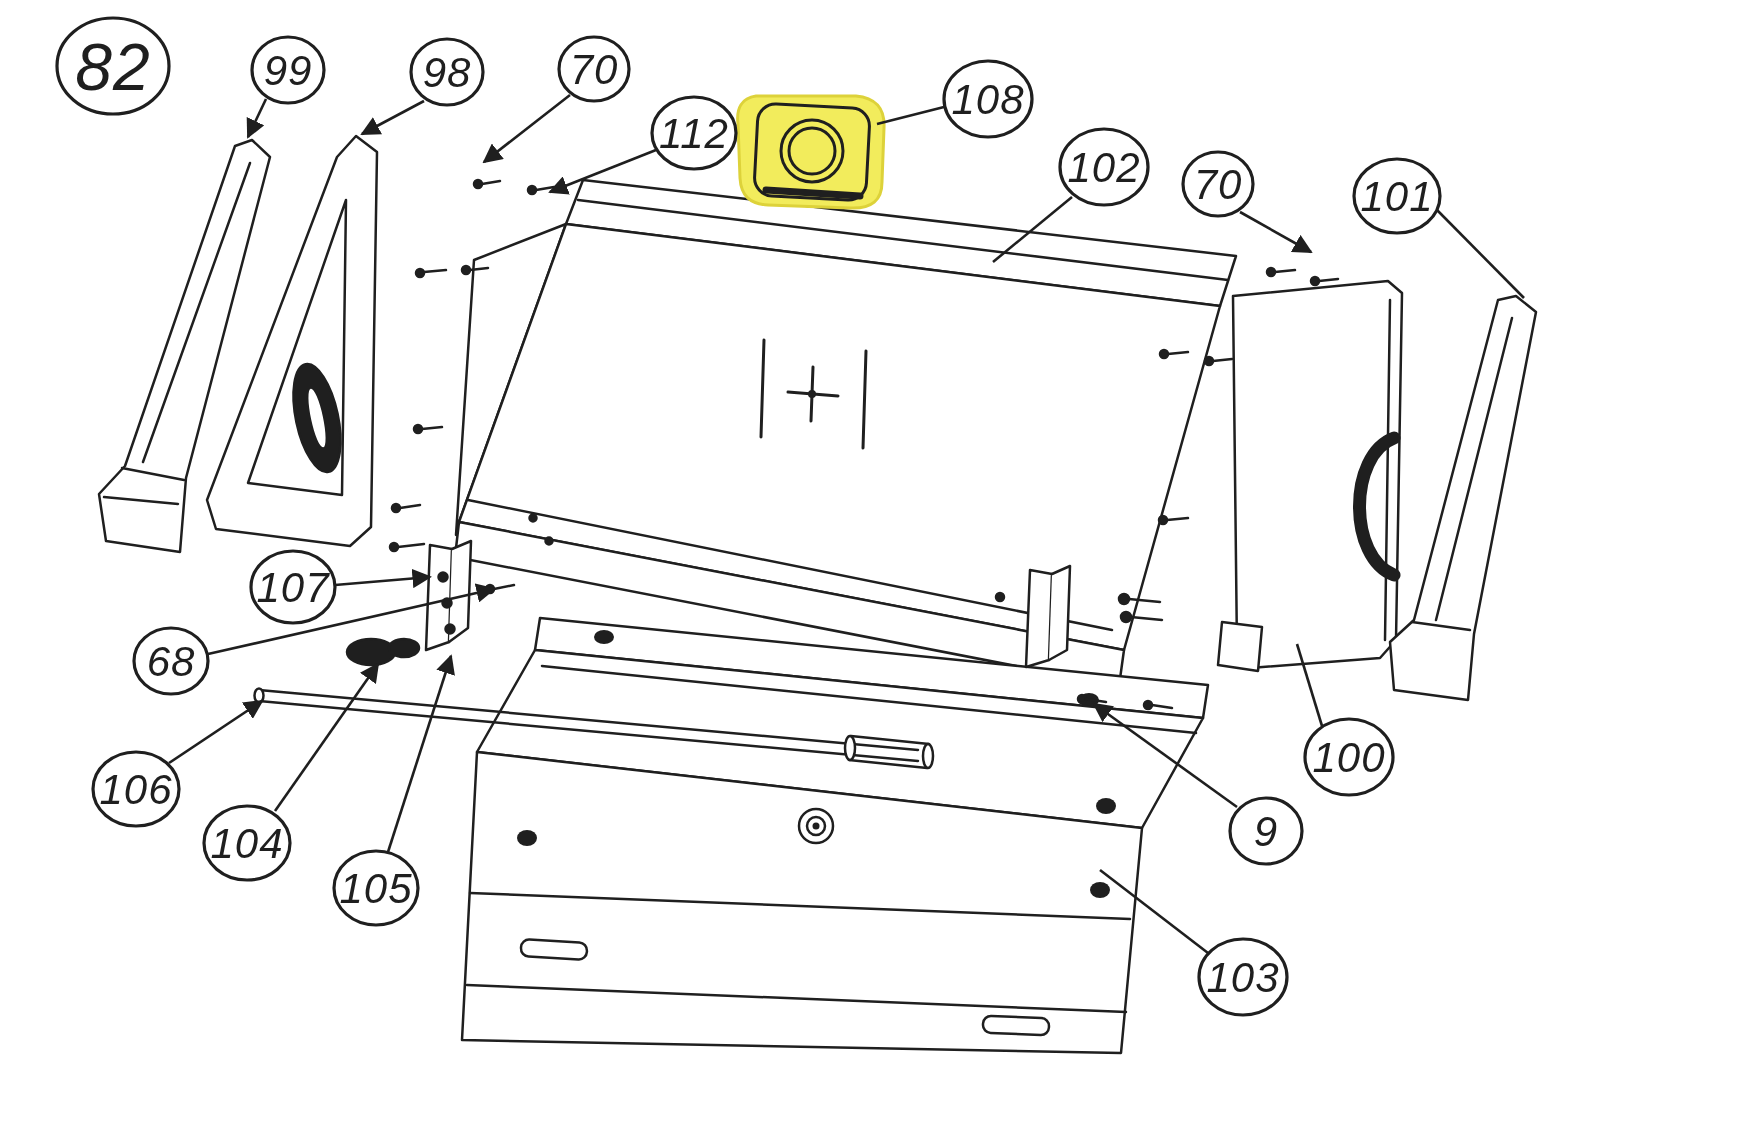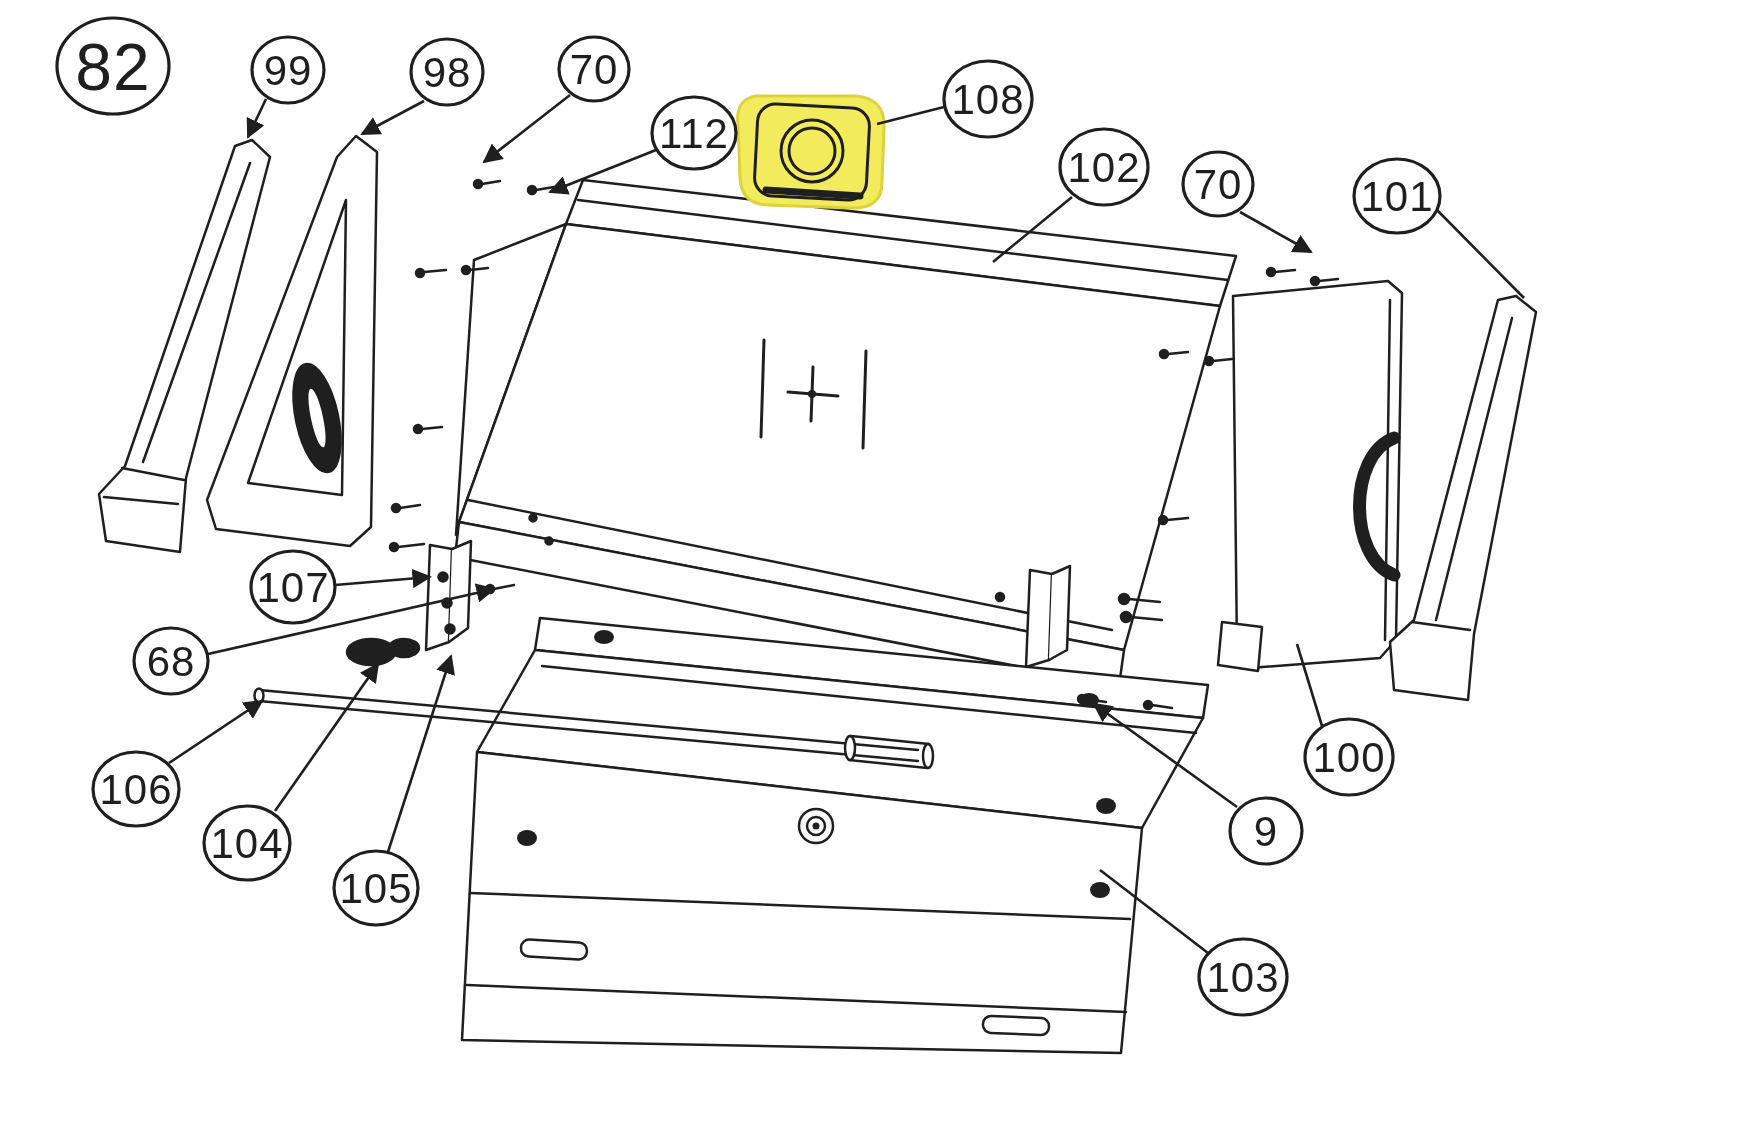--- a/index.html
+++ b/index.html
@@ -2,20 +2,21 @@
 <html style="--line: #1f1f1f; --bg: #ffffff;"><head>
 <meta charset="utf-8">
 <style>
   html,body{margin:0;padding:0;background:#fff;}
   .stage{
     position:relative;
     width:1597px;height:1144px;
     background:var(--bg,#ffffff);
     overflow:hidden;
     font-family:"Liberation Sans",sans-serif;
+    font-style:italic;
   }
   svg{display:block;}
   .art{stroke:var(--line,#1f1f1f);stroke-linejoin:round;stroke-linecap:round;}
   .leader{fill:none;stroke:var(--line,#1f1f1f);stroke-width:2.6;}
   .balloon{fill:#ffffff;stroke:var(--line,#1f1f1f);stroke-width:3.2;}
   .balloon-label{
     fill:var(--line,#1f1f1f);
     text-anchor:middle;
     font-family:"Liberation Sans",sans-serif;
     letter-spacing:1px;

